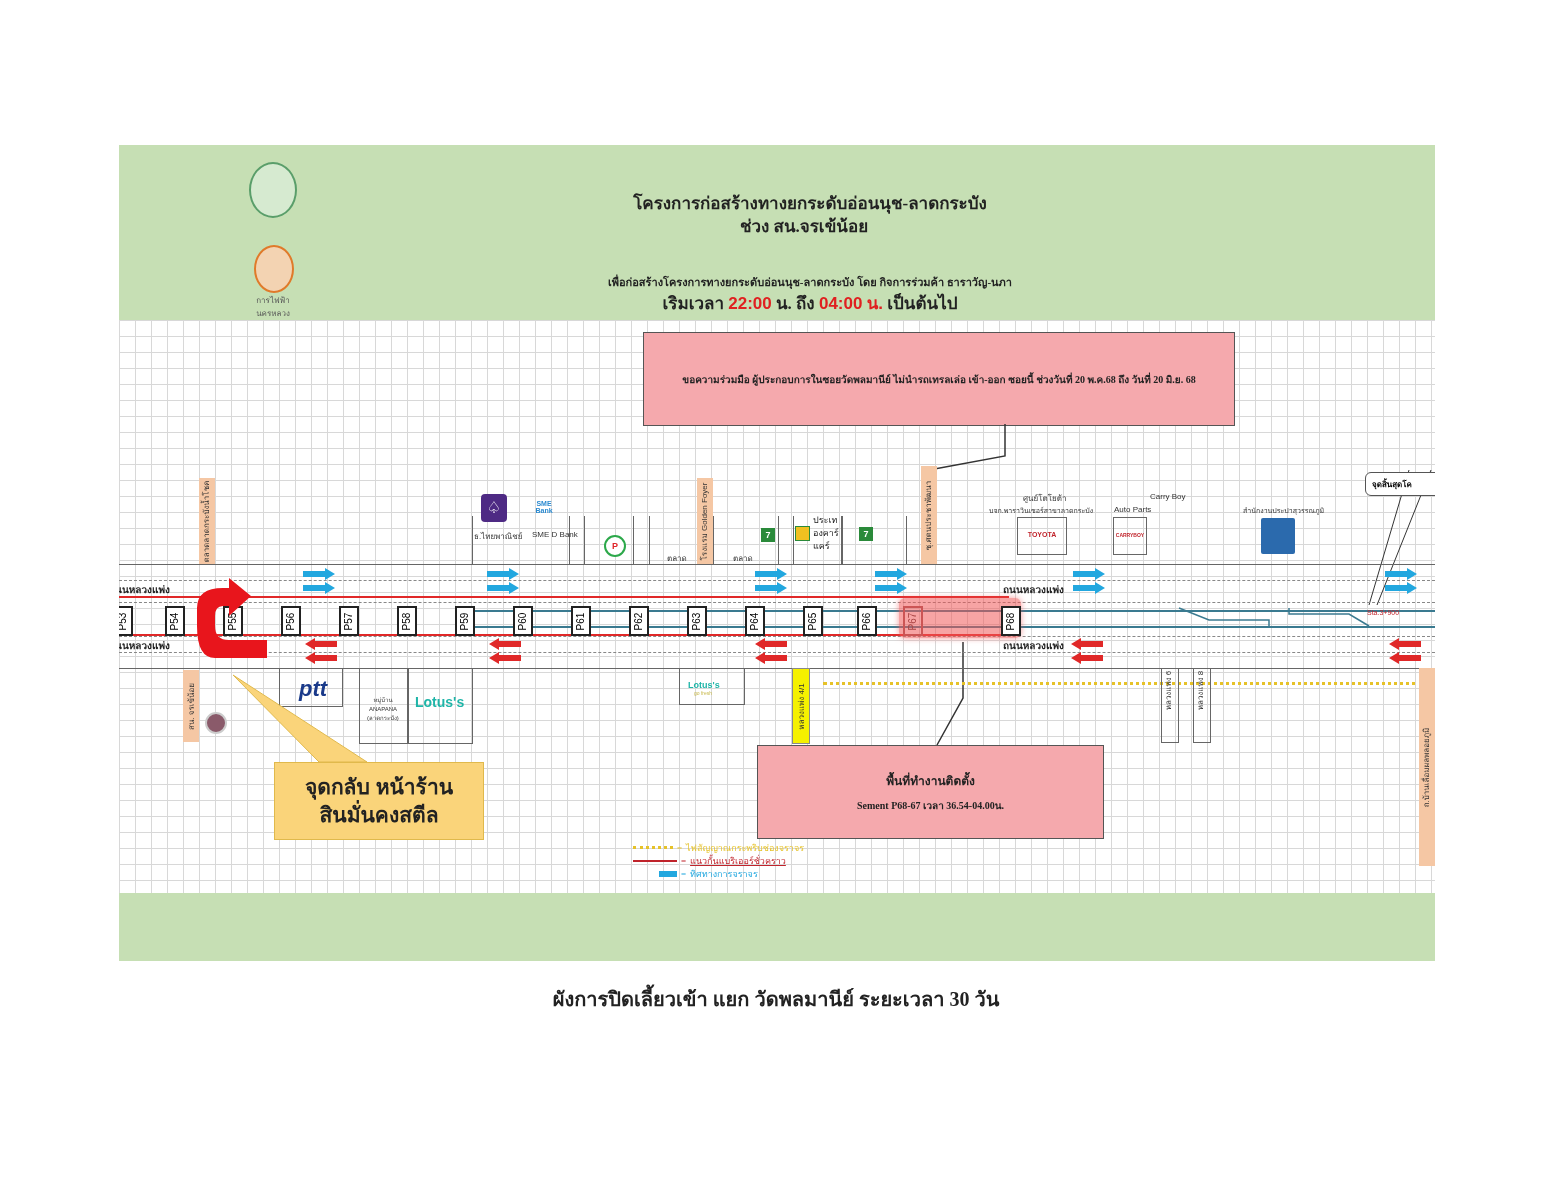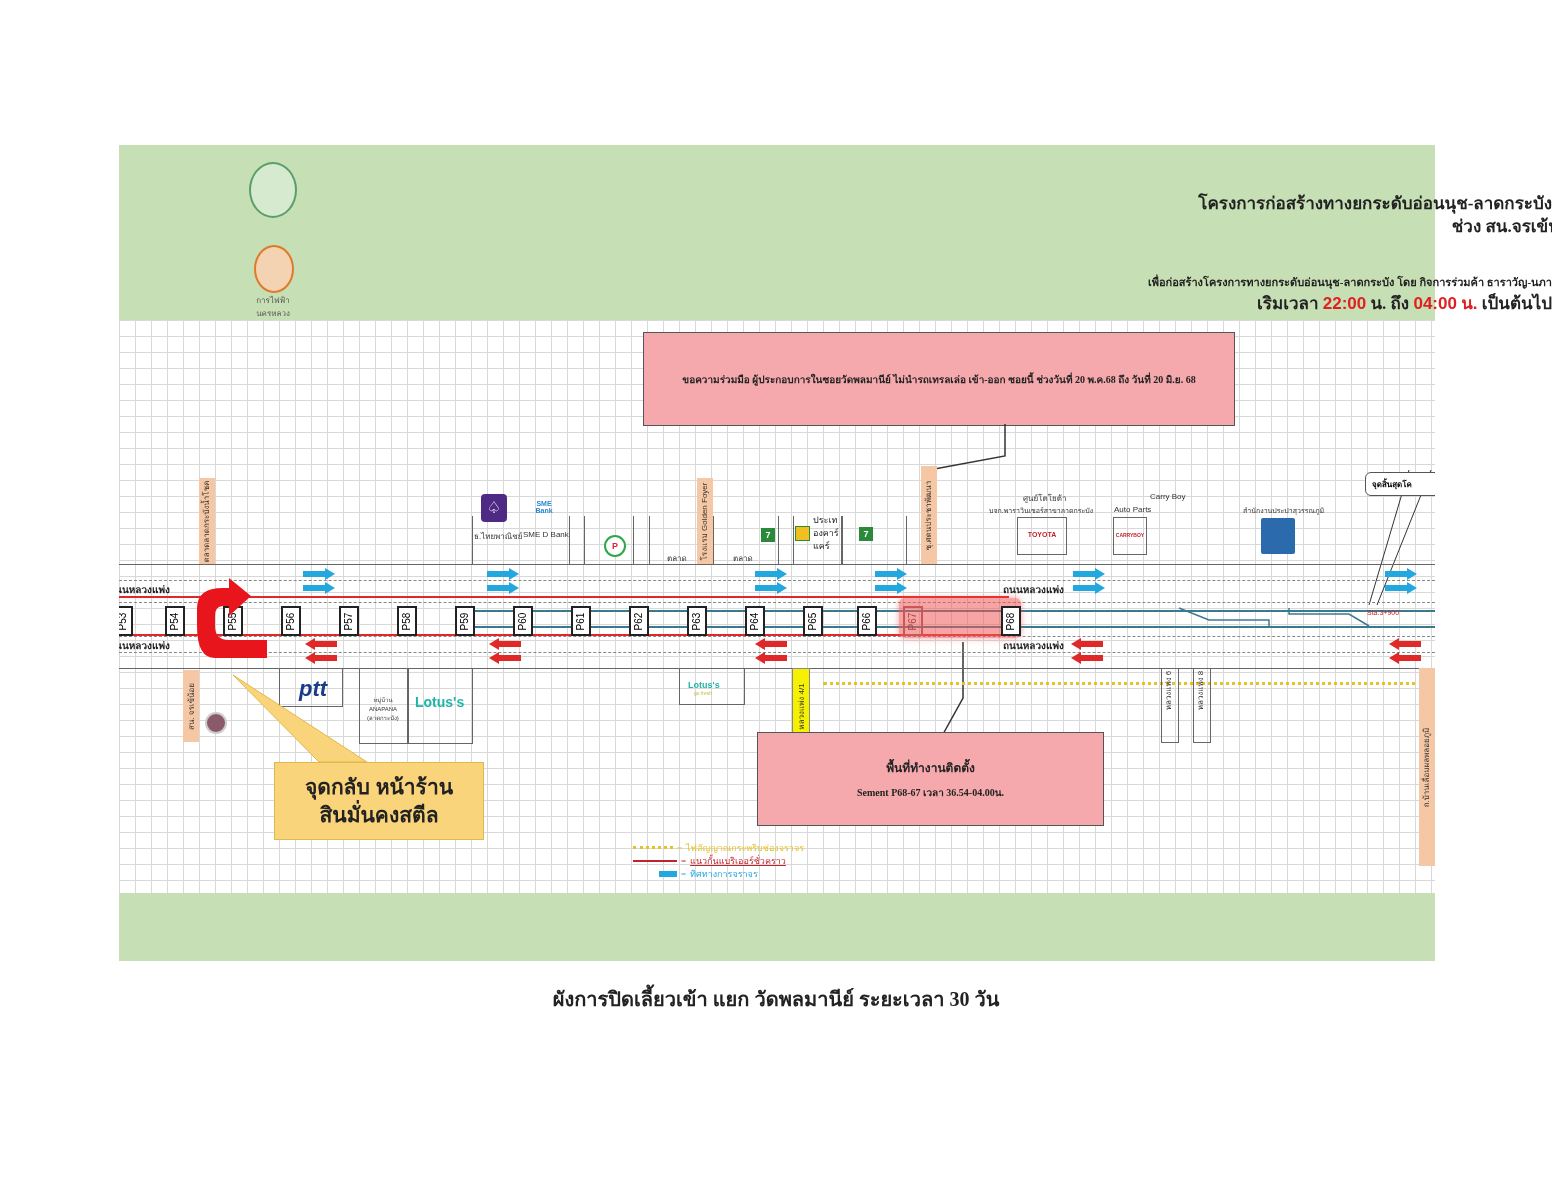--- a/index.html
+++ b/index.html
@@ -1,21 +1,21 @@
 <!DOCTYPE html>
 <html><head>
 <meta charset="utf-8">
 <style>
   html, body { margin:0; padding:0; background:#ffffff; }
   body { width:1552px; height:1200px; position:relative; overflow:hidden; font-family:"Liberation Sans", sans-serif; }
   .frame { position:absolute; left:119px; top:145px; width:1316px; height:816px; background:#c6dfb4; }
   .grid-area { position:absolute; left:119px; top:320px; width:1316px; height:573px; background-color:#fff;
     background-image: linear-gradient(#d8d8d8 1px, transparent 1px), linear-gradient(90deg, #d8d8d8 1px, transparent 1px);
     background-size:16px 16px; overflow:hidden; }
-  .title { position:absolute; left:0; width:1552px; text-align:right; font-family:"Liberation Serif", serif; color:#222; font-weight:bold; }
+  .title { position:absolute; left:0; width:1552px; text-align:center; font-family:"Liberation Serif", serif; color:#222; font-weight:bold; }
   .red-t { color:#e02020; font-family:"Liberation Sans", sans-serif; }
   .logo { position:absolute; border-radius:50%; }
   .abs { position:absolute; }
   .pink-box { position:absolute; background:#f5a9ad; border:1.5px solid #555; display:flex; flex-direction:column; align-items:center; justify-content:center; font-family:"Liberation Serif", serif; font-weight:bold; color:#222; }
   .pole { position:absolute; width:16px; height:26px; border:2px solid #222; background:#fff; font-size:10px; display:flex; align-items:center; justify-content:center; }
   .pole span { transform:rotate(-90deg); white-space:nowrap; }
   .vlabel { position:absolute; background:#f5c7a4; font-size:8px; display:flex; align-items:center; justify-content:center; color:#333; }
   .vlabel span { transform:rotate(-90deg); white-space:nowrap; }
   .road-label { position:absolute; font-size:10px; font-weight:bold; color:#222; }
   .dash { position:absolute; height:0; border-top:1.5px dashed #888; }
@@ -56,21 +56,21 @@
   <svg class="abs" style="left:0;top:0;" width="1316" height="573">
     <polyline points="886,104 886,136 810,150 810,150" fill="none" stroke="#333" stroke-width="1.5"></polyline>
     <polyline points="844,322 844,378 818,425" fill="none" stroke="#333" stroke-width="1.5"></polyline>
     <polyline points="1312,150 1258,285" fill="none" stroke="#333" stroke-width="1"></polyline>
     <polyline points="1290,150 1250,285" fill="none" stroke="#333" stroke-width="1"></polyline>
   </svg>
 
   <div class="shop" style="left:353px;top:196px;width:96px;height:48px;border-top:none;"></div>
   <div class="abs" style="left:362px;top:174px;width:26px;height:28px;background:#4e2a84;border-radius:4px;color:#fff;text-align:center;font-size:16px;line-height:28px;">♤</div>
   <div class="abs small" style="left:355px;top:210px;">ธ.ไทยพาณิชย์</div>
-  <div class="abs small" style="left:404px;top:210px;">SME D Bank</div>
+  <div class="abs small" style="left:404px;top:210px;padding-left:9px;">SME D Bank</div>
   <div class="abs" style="left:412px;top:180px;width:26px;font-size:7px;color:#2b8ad0;text-align:center;font-weight:bold;">SME Bank</div>
 
   <div class="shop" style="left:465px;top:196px;width:48px;height:48px;border-top:none;"></div>
   <div class="abs" style="left:485px;top:215px;width:18px;height:18px;border-radius:50%;background:#fff;border:2px solid #2ca84a;color:#e0262a;font-size:9px;font-weight:bold;text-align:center;line-height:18px;">P</div>
 
   <div class="shop" style="left:530px;top:196px;width:48px;height:48px;border-top:none;"></div>
   <div class="abs small" style="left:548px;top:232px;">ตลาด</div>
   <div class="vlabel" style="left:578px;top:158px;width:16px;height:86px;">
       <span>โรงแรม Golden Foyer</span>
     </div>
@@ -303,21 +303,21 @@
     </div>
 
   <svg class="abs" style="left:0;top:0;" width="1316" height="573">
     <polygon points="114,355 200,442 248,442" fill="#fad47a" stroke="#e0b94c" stroke-width="1"></polygon>
   </svg>
   <div class="callout" style="left:155px;top:442px;width:208px;height:76px;">
     <div>จุดกลับ หน้าร้าน</div>
     <div>สินมั่นคงสตีล</div>
   </div>
 
-  <div class="pink-box" style="left:638px;top:412px;width:345px;height:92px;">
+  <div class="pink-box" style="left:638px;top:425px;width:345px;height:92px;">
     <div style="font-size:12px;margin-bottom:8px;">พื้นที่ทำงานติดตั้ง</div>
     <div style="font-size:10px;">Sement P68-67 เวลา 36.54-04.00น.</div>
   </div>
 
   <div class="legend" style="left:514px;top:521px;">
     <div style="display:flex;align-items:center;gap:4px;height:13px;">
       <span style="width:40px;border-top:3px dotted #e6c229;"></span>
       <span style="color:#e6c229;">=</span>
       <span style="color:#e6c229;">ไฟสัญญาณกระพริบช่องจราจร</span>
     </div>

